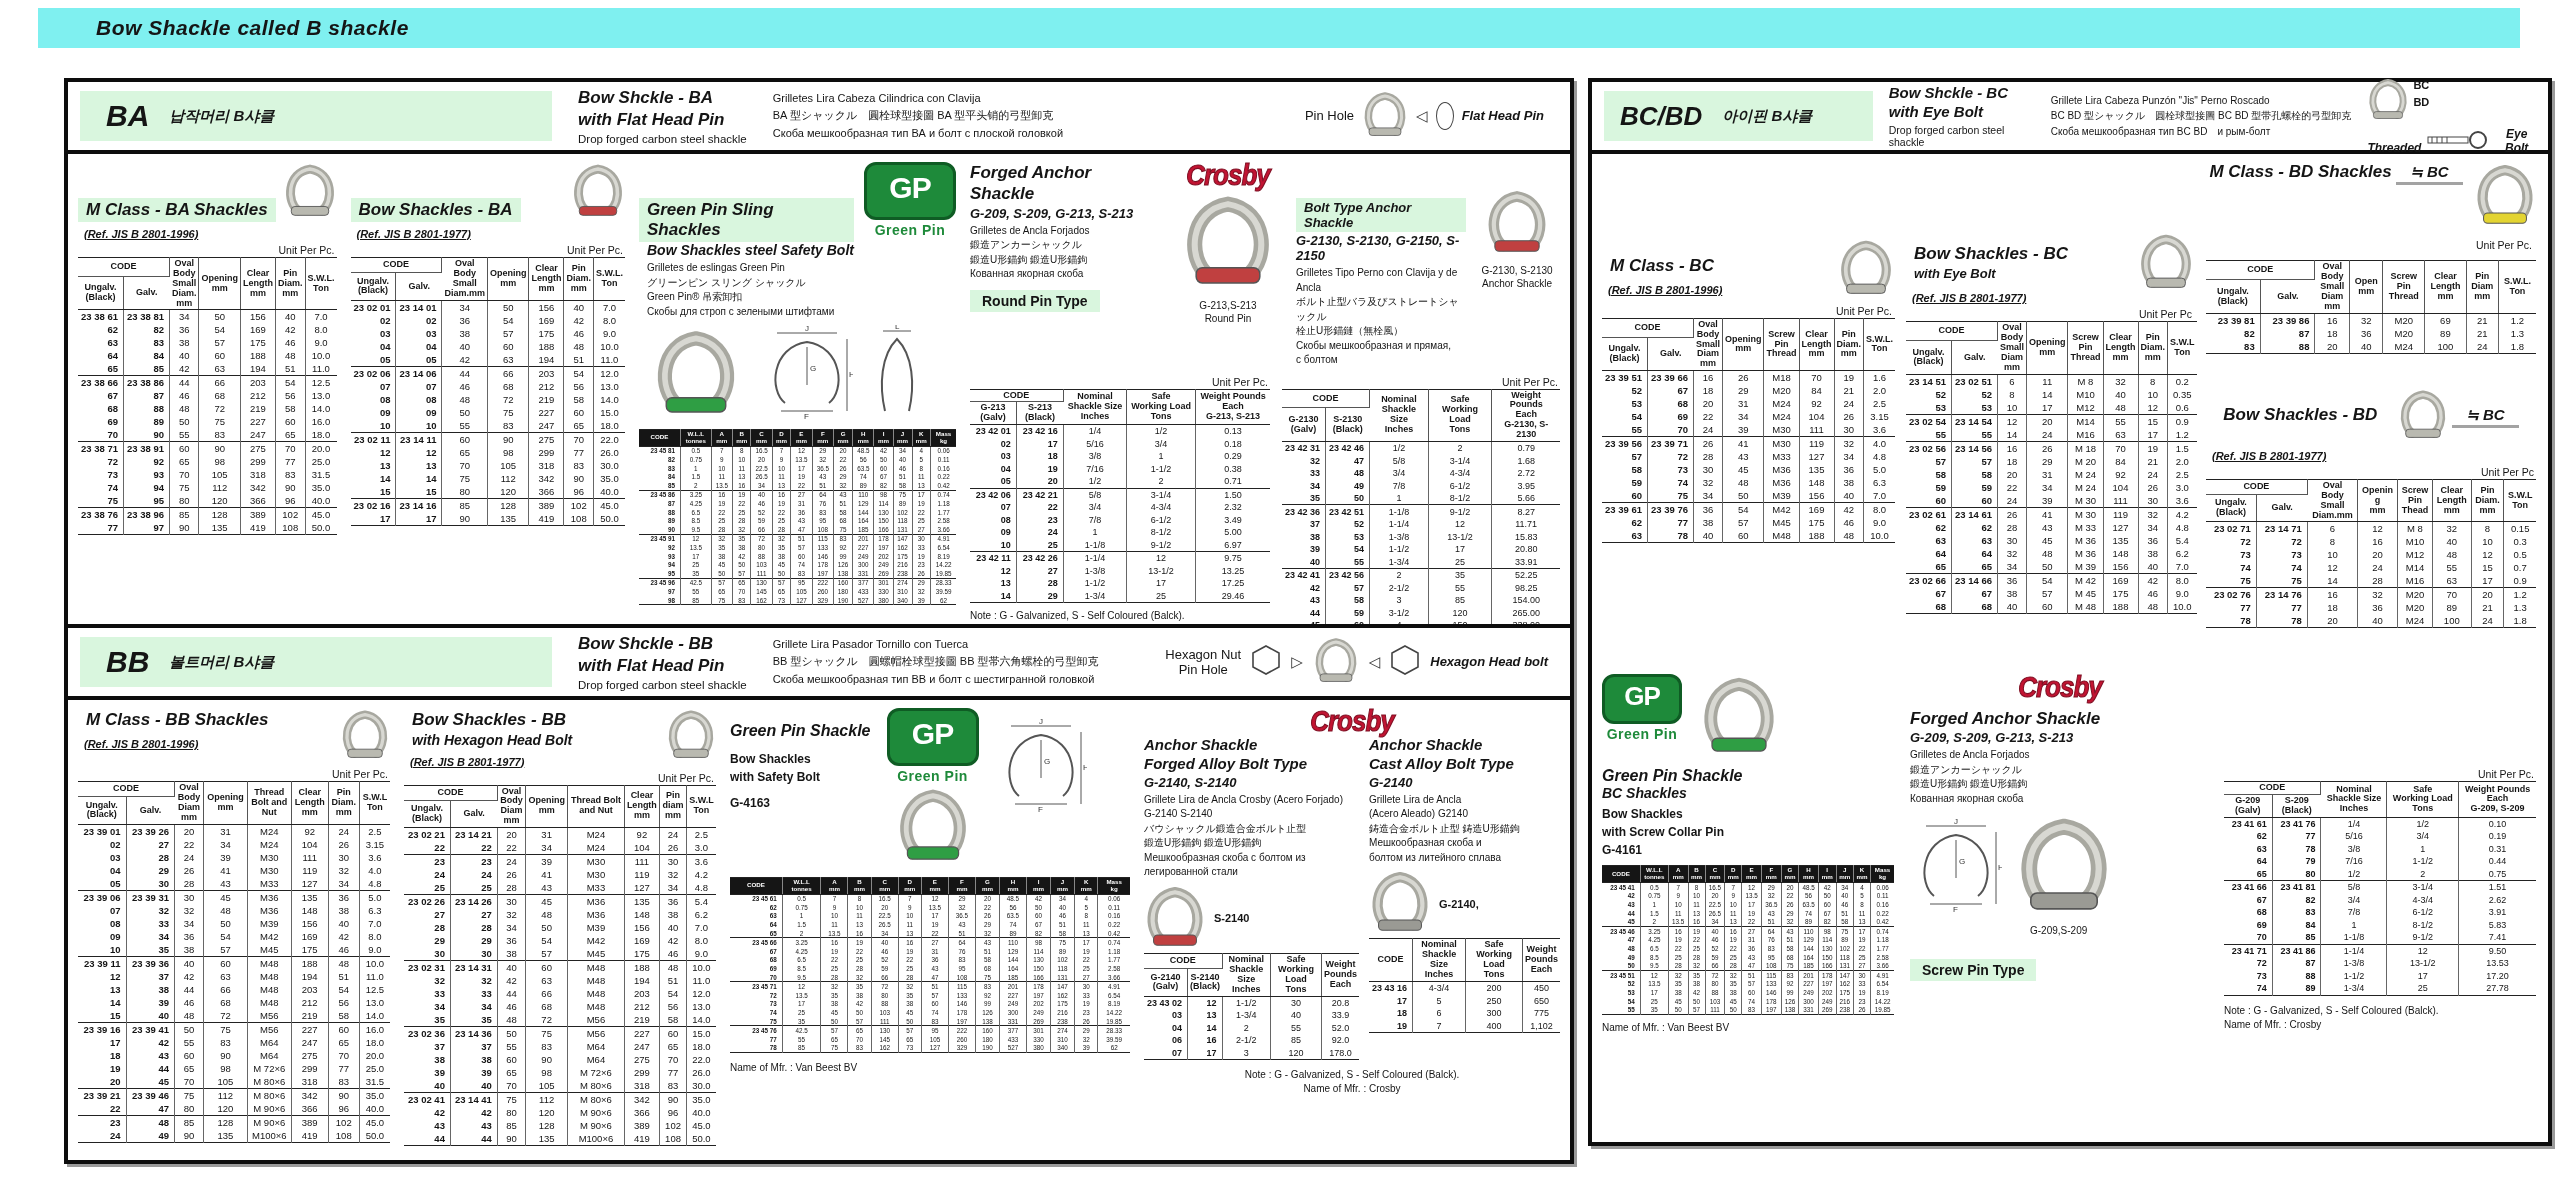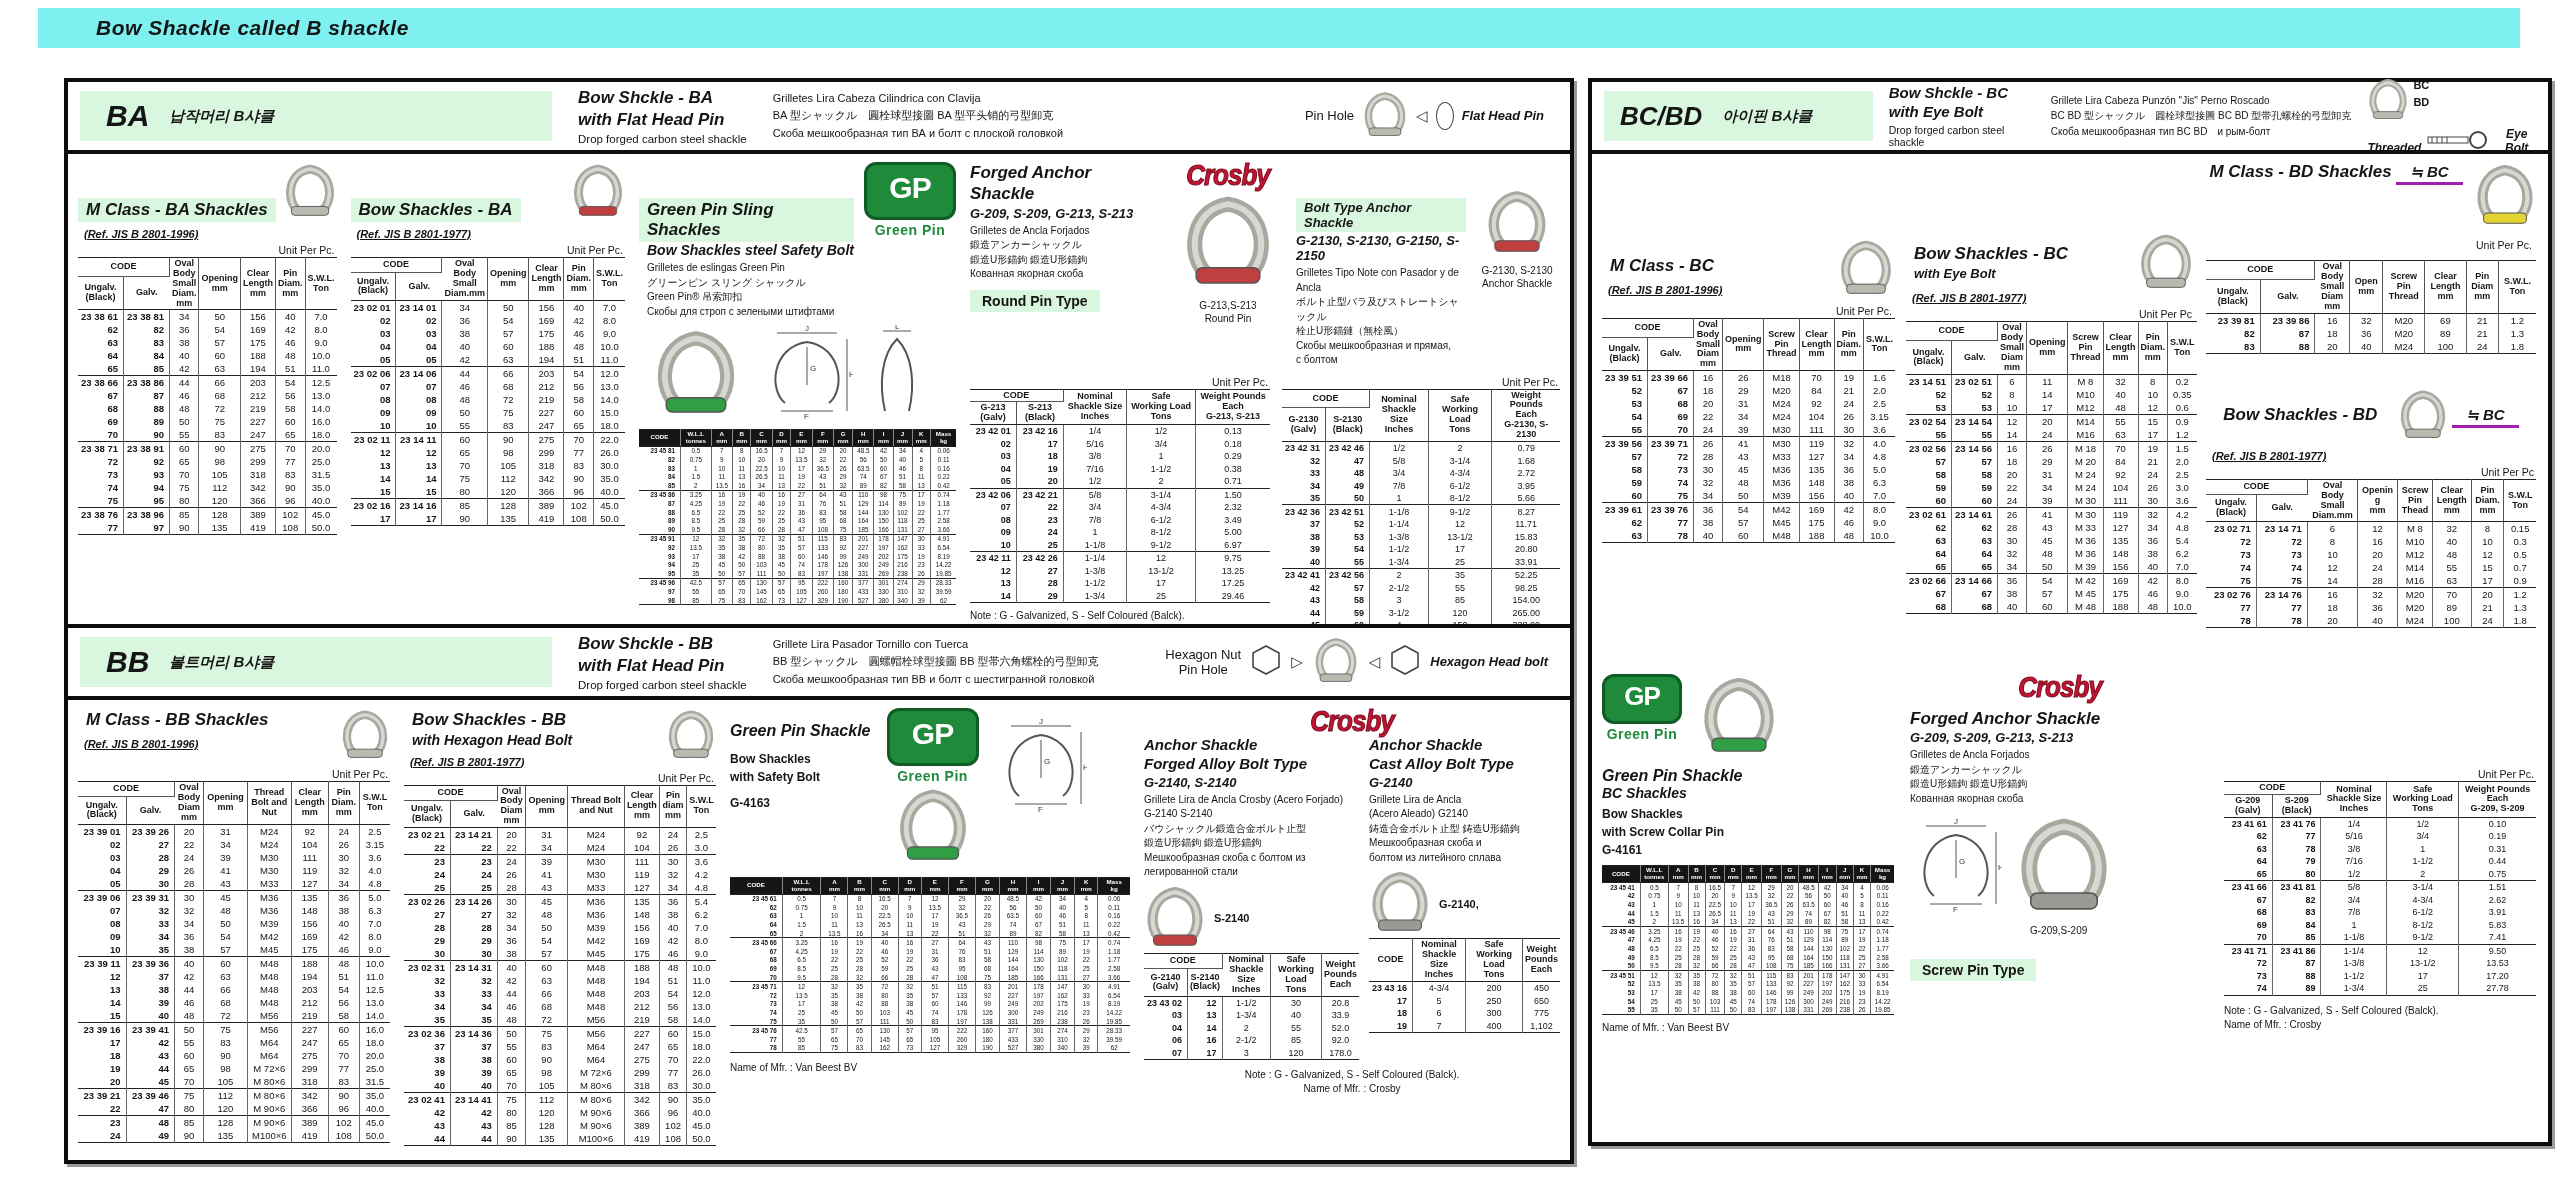--- a/index.html
+++ b/index.html
@@ -34,21 +34,21 @@
   .cr td{height:12.5px;}
   .crosby{font:italic 900 26px/1 "Liberation Sans",sans-serif;color:#c21432;-webkit-text-stroke:1px #7d0e22;letter-spacing:-1px;transform:scaleY(1.15);display:inline-block;}
   .gplogo{width:86px;height:52px;background:#1e8a3a;border:3px solid #0f5c24;border-radius:12px;color:#fff;font:900 30px/46px "Liberation Sans",sans-serif;text-align:center;letter-spacing:-1px;}
   .gpname{color:#1e8a3a;font:800 14px "Liberation Sans",sans-serif;text-align:center;margin-top:2px;letter-spacing:.5px;}
   .note{font:10px/1.4 "Liberation Sans",sans-serif;}
   .plabel{font:13px "Liberation Sans",sans-serif;}
   .plabel2{font:italic bold 13px "Liberation Sans",sans-serif;}
   .oval{display:inline-block;width:16px;height:26px;border:1.5px solid #444;border-radius:50%;}
   .tri{font-size:15px;color:#333;}
   .pinknote{background:#f9d5d9;padding:8px 12px;font:bold 13.5px/1.45 "Liberation Sans",sans-serif;}
-  .bcref{font:italic 800 15px "Liberation Sans",sans-serif;border-bottom:3px solid #a21caf;padding:0 14px 1px;display:inline-block;}
+  .bcref{font:italic 800 15px "Liberation Sans",sans-serif;border-bottom:3px solid #a3a3a3;padding:0 14px 1px;display:inline-block;}
   .wm{position:absolute;font:800 74px "Liberation Sans",sans-serif;color:rgba(170,125,125,.20);transform:rotate(-16deg);letter-spacing:8px;pointer-events:none;}
   .cap{font:10px "Liberation Sans",sans-serif;text-align:center;line-height:1.3;}
   .mcap{font:bold 11px "Liberation Sans",sans-serif;}
   .modl{font:italic bold 13px "Liberation Sans",sans-serif;margin:1px 0 3px;}
   .slangs{font:10px/1.45 "Liberation Sans",sans-serif;}
   .typelbl{background:#d9f6de;font:bold 14px "Liberation Sans",sans-serif;display:inline-block;padding:3px 12px;}
   .shk svg{display:block;}
   .gpt1{font:italic 800 16px "Liberation Sans",sans-serif;}
   .gpt2{font:italic bold 14px "Liberation Sans",sans-serif;}
   .gpt3{font:bold 12px/1.5 "Liberation Sans",sans-serif;}
@@ -845,21 +845,21 @@
                     <path d="M17 55 C3 45 4 12 30 8 C56 12 57 45 43 55" stroke="#a8a8a0" stroke-width="10" fill="none" stroke-linecap="round"></path>
                     <path d="M17 55 C3 45 4 12 30 8 C56 12 57 45 43 55" stroke="#d8d8d2" stroke-width="4" fill="none" stroke-linecap="round"></path>
                     <rect x="9" y="50" width="42" height="10" rx="4" fill="#c04040" stroke="#555" stroke-width="1"></rect>
                   </svg></span></div>
             <div class="cap"><span>G-213,S-213</span><br><span>Round Pin</span></div>
           </div>
           <div style="width:170px;">
             <span class="ctitle hl" style="font-size:13px;">Bolt Type Anchor Shackle</span>
             <div class="modl">G-2130, S-2130, G-2150, S-2150</div>
             <div class="slangs">
-              <div>Grilletes Tipo Note con Pasador y de Ancla</div>
+              <div>Grilletes Tipo Perno con Clavija y de Ancla</div>
               <div>ボルト止型バラ及びストレートシャックル</div>
               <div>栓止U形錨鏈（無栓風）</div>
               <div>Скобы мешкообразная и прямая,</div>
               <div>с болтом</div>
             </div>
           </div>
           <div style="width:86px;text-align:center;">
             <span class="shk" style="display:inline-block;margin-top:26px;"><svg width="64" height="71.68" viewBox="0 0 60 68">
                   <path d="M17 55 C3 45 4 12 30 8 C56 12 57 45 43 55" stroke="#a8a8a0" stroke-width="10" fill="none" stroke-linecap="round"></path>
                   <path d="M17 55 C3 45 4 12 30 8 C56 12 57 45 43 55" stroke="#d8d8d2" stroke-width="4" fill="none" stroke-linecap="round"></path>

